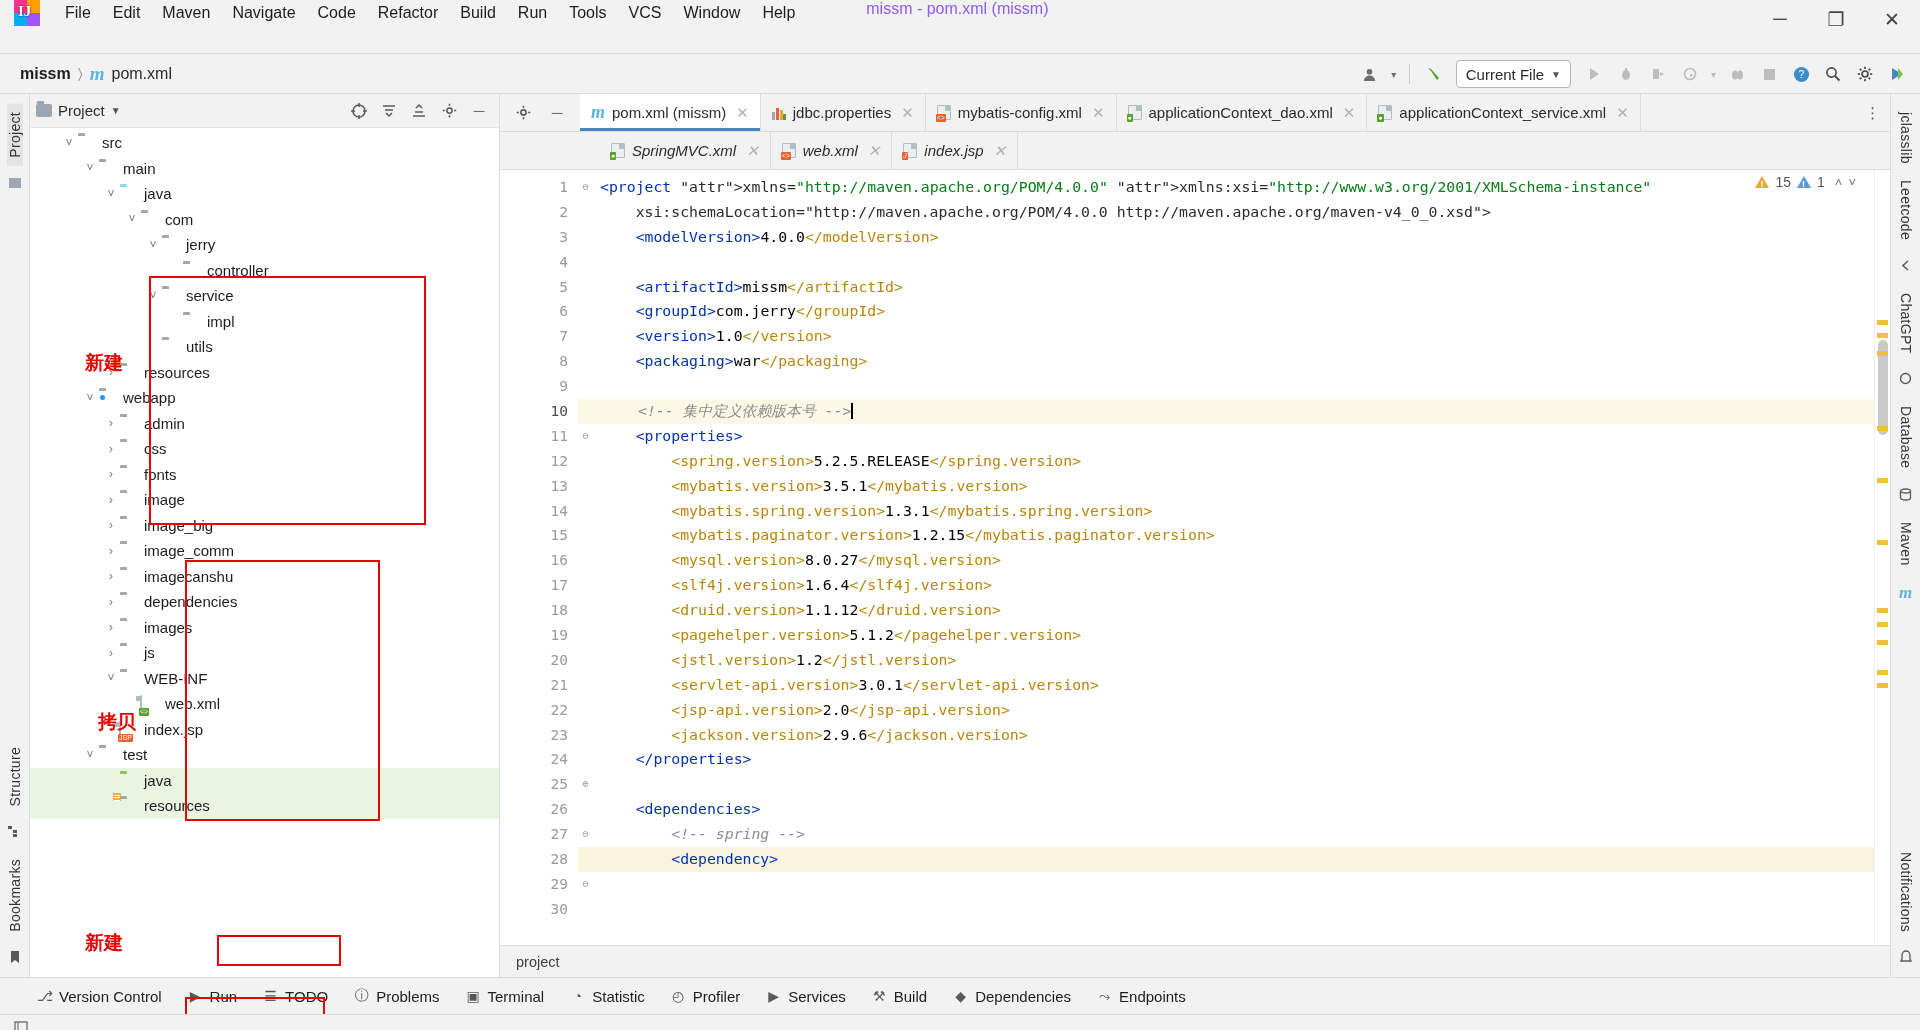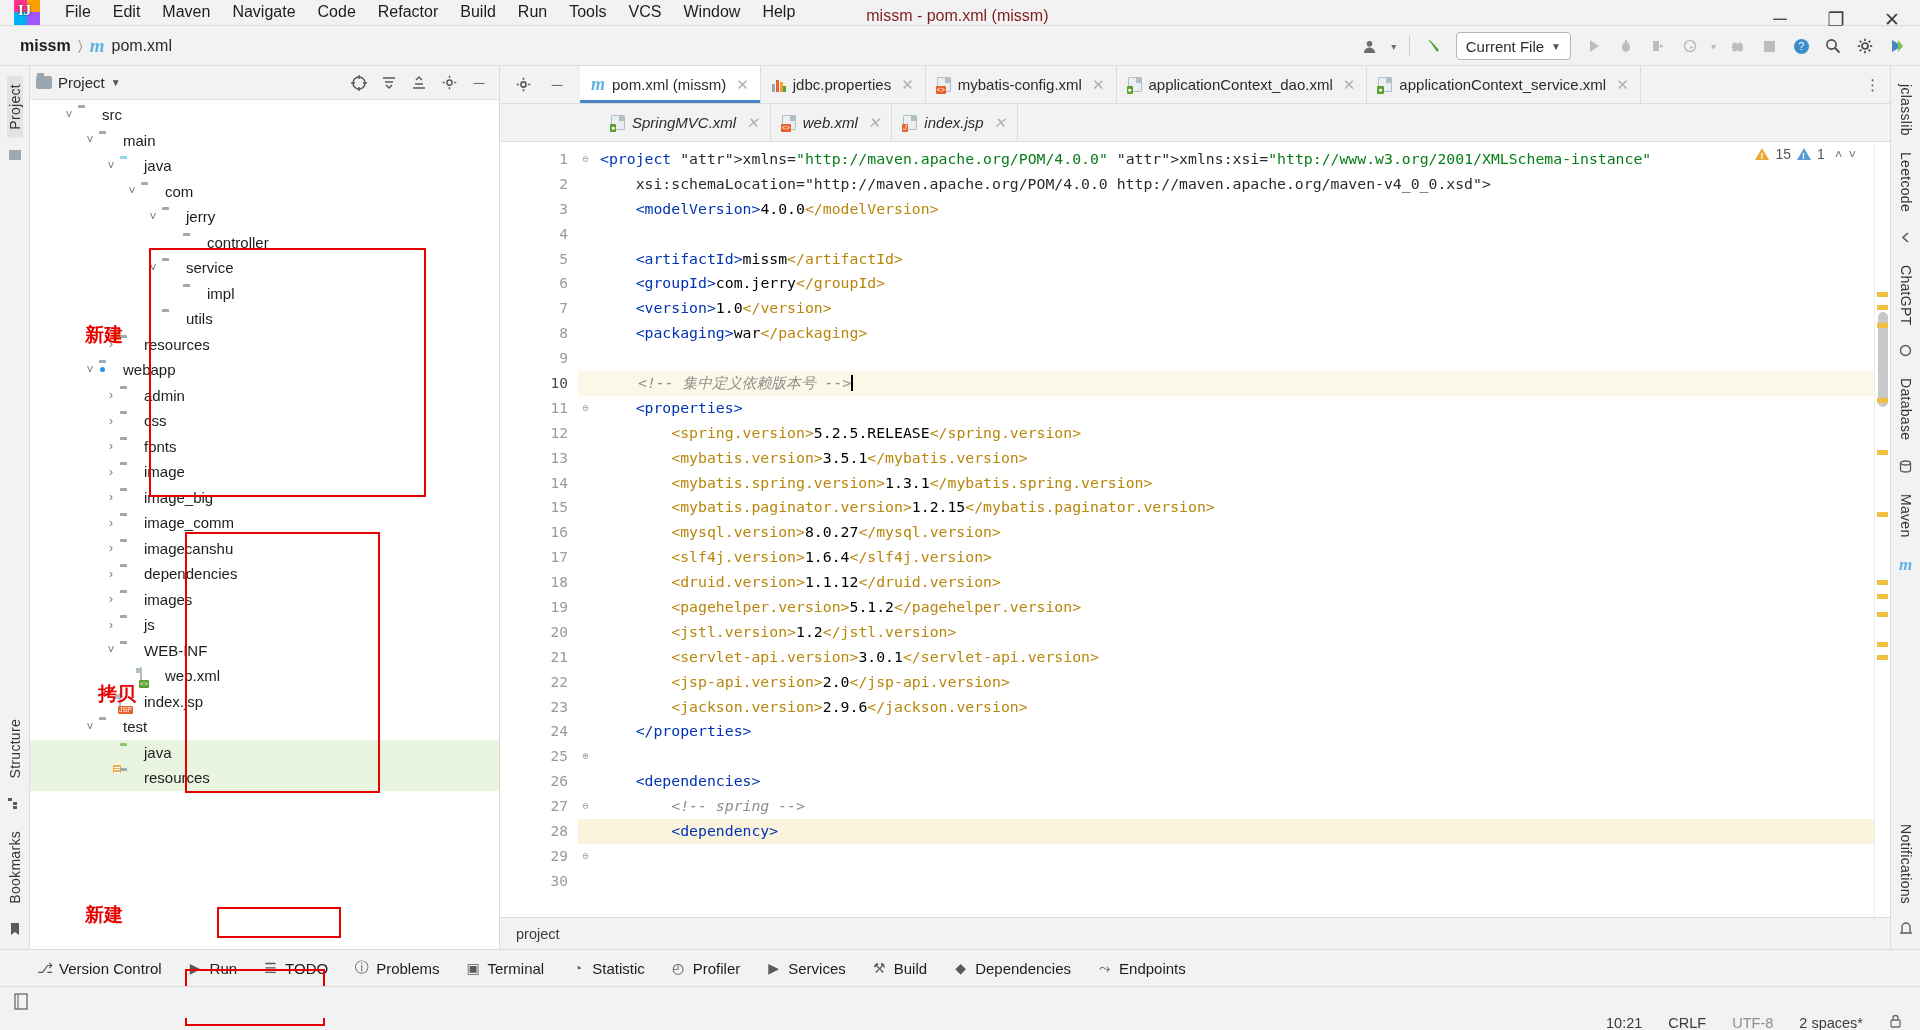--- a/index.html
+++ b/index.html
@@ -8,34 +8,34 @@
     width:1920px; height:1030px;
     font-family:"Liberation Sans", sans-serif;
     font-size:15px;
     background:#f2f2f2;
     color:#2b2b2b;
     overflow:hidden;
     position:relative;
   }
   
   #menubar {
-    height:26px; background:#f2f2f2; display:flex; align-items:flex-end;
+    height:54px; background:#f2f2f2; display:flex; align-items:flex-start;
     border-bottom:1px solid #dcdcdc; position:relative;
   }
   #app-logo { width:26px; height:26px; margin:0 14px 0 14px; position:relative; flex:none; }
   #app-logo .q1{position:absolute;left:0;top:0;width:13px;height:13px;background:#ff318c;}
   #app-logo .q2{position:absolute;right:0;top:0;width:13px;height:13px;background:#fe9f00;}
   #app-logo .q3{position:absolute;left:0;bottom:0;width:13px;height:13px;background:#00b0f0;}
   #app-logo .q4{position:absolute;right:0;bottom:0;width:13px;height:13px;background:#9f55ff;}
   #app-logo .ij{position:absolute;left:4px;top:3px;color:#fff;font-weight:bold;font-size:15px;
                 font-family:"Liberation Serif",serif;z-index:3;text-shadow:0 0 2px #000;}
   .menu-item {
     padding:4px 11px; font-size:16px; color:#1d1d1d; cursor:default; white-space:nowrap;
   }
-  #win-title { margin-left:60px; font-size:16px; color:#7f1d1d; }
+  #win-title { margin-left:60px; font-size:16px; color:#8b5cf6; }
   #win-controls { position:absolute; right:0; top:0; height:38px; display:flex; align-items:center; }
   .wc { width:56px; height:38px; display:flex; align-items:center; justify-content:center;
         font-size:19px; color:#444; }
 
   
   #navbar {
     height:40px; background:#f2f2f2; display:flex; align-items:center;
     border-bottom:1px solid #dcdcdc; padding-left:20px; position:relative;
   }
   #breadcrumb { display:flex; align-items:center; gap:7px; font-size:16px; }

